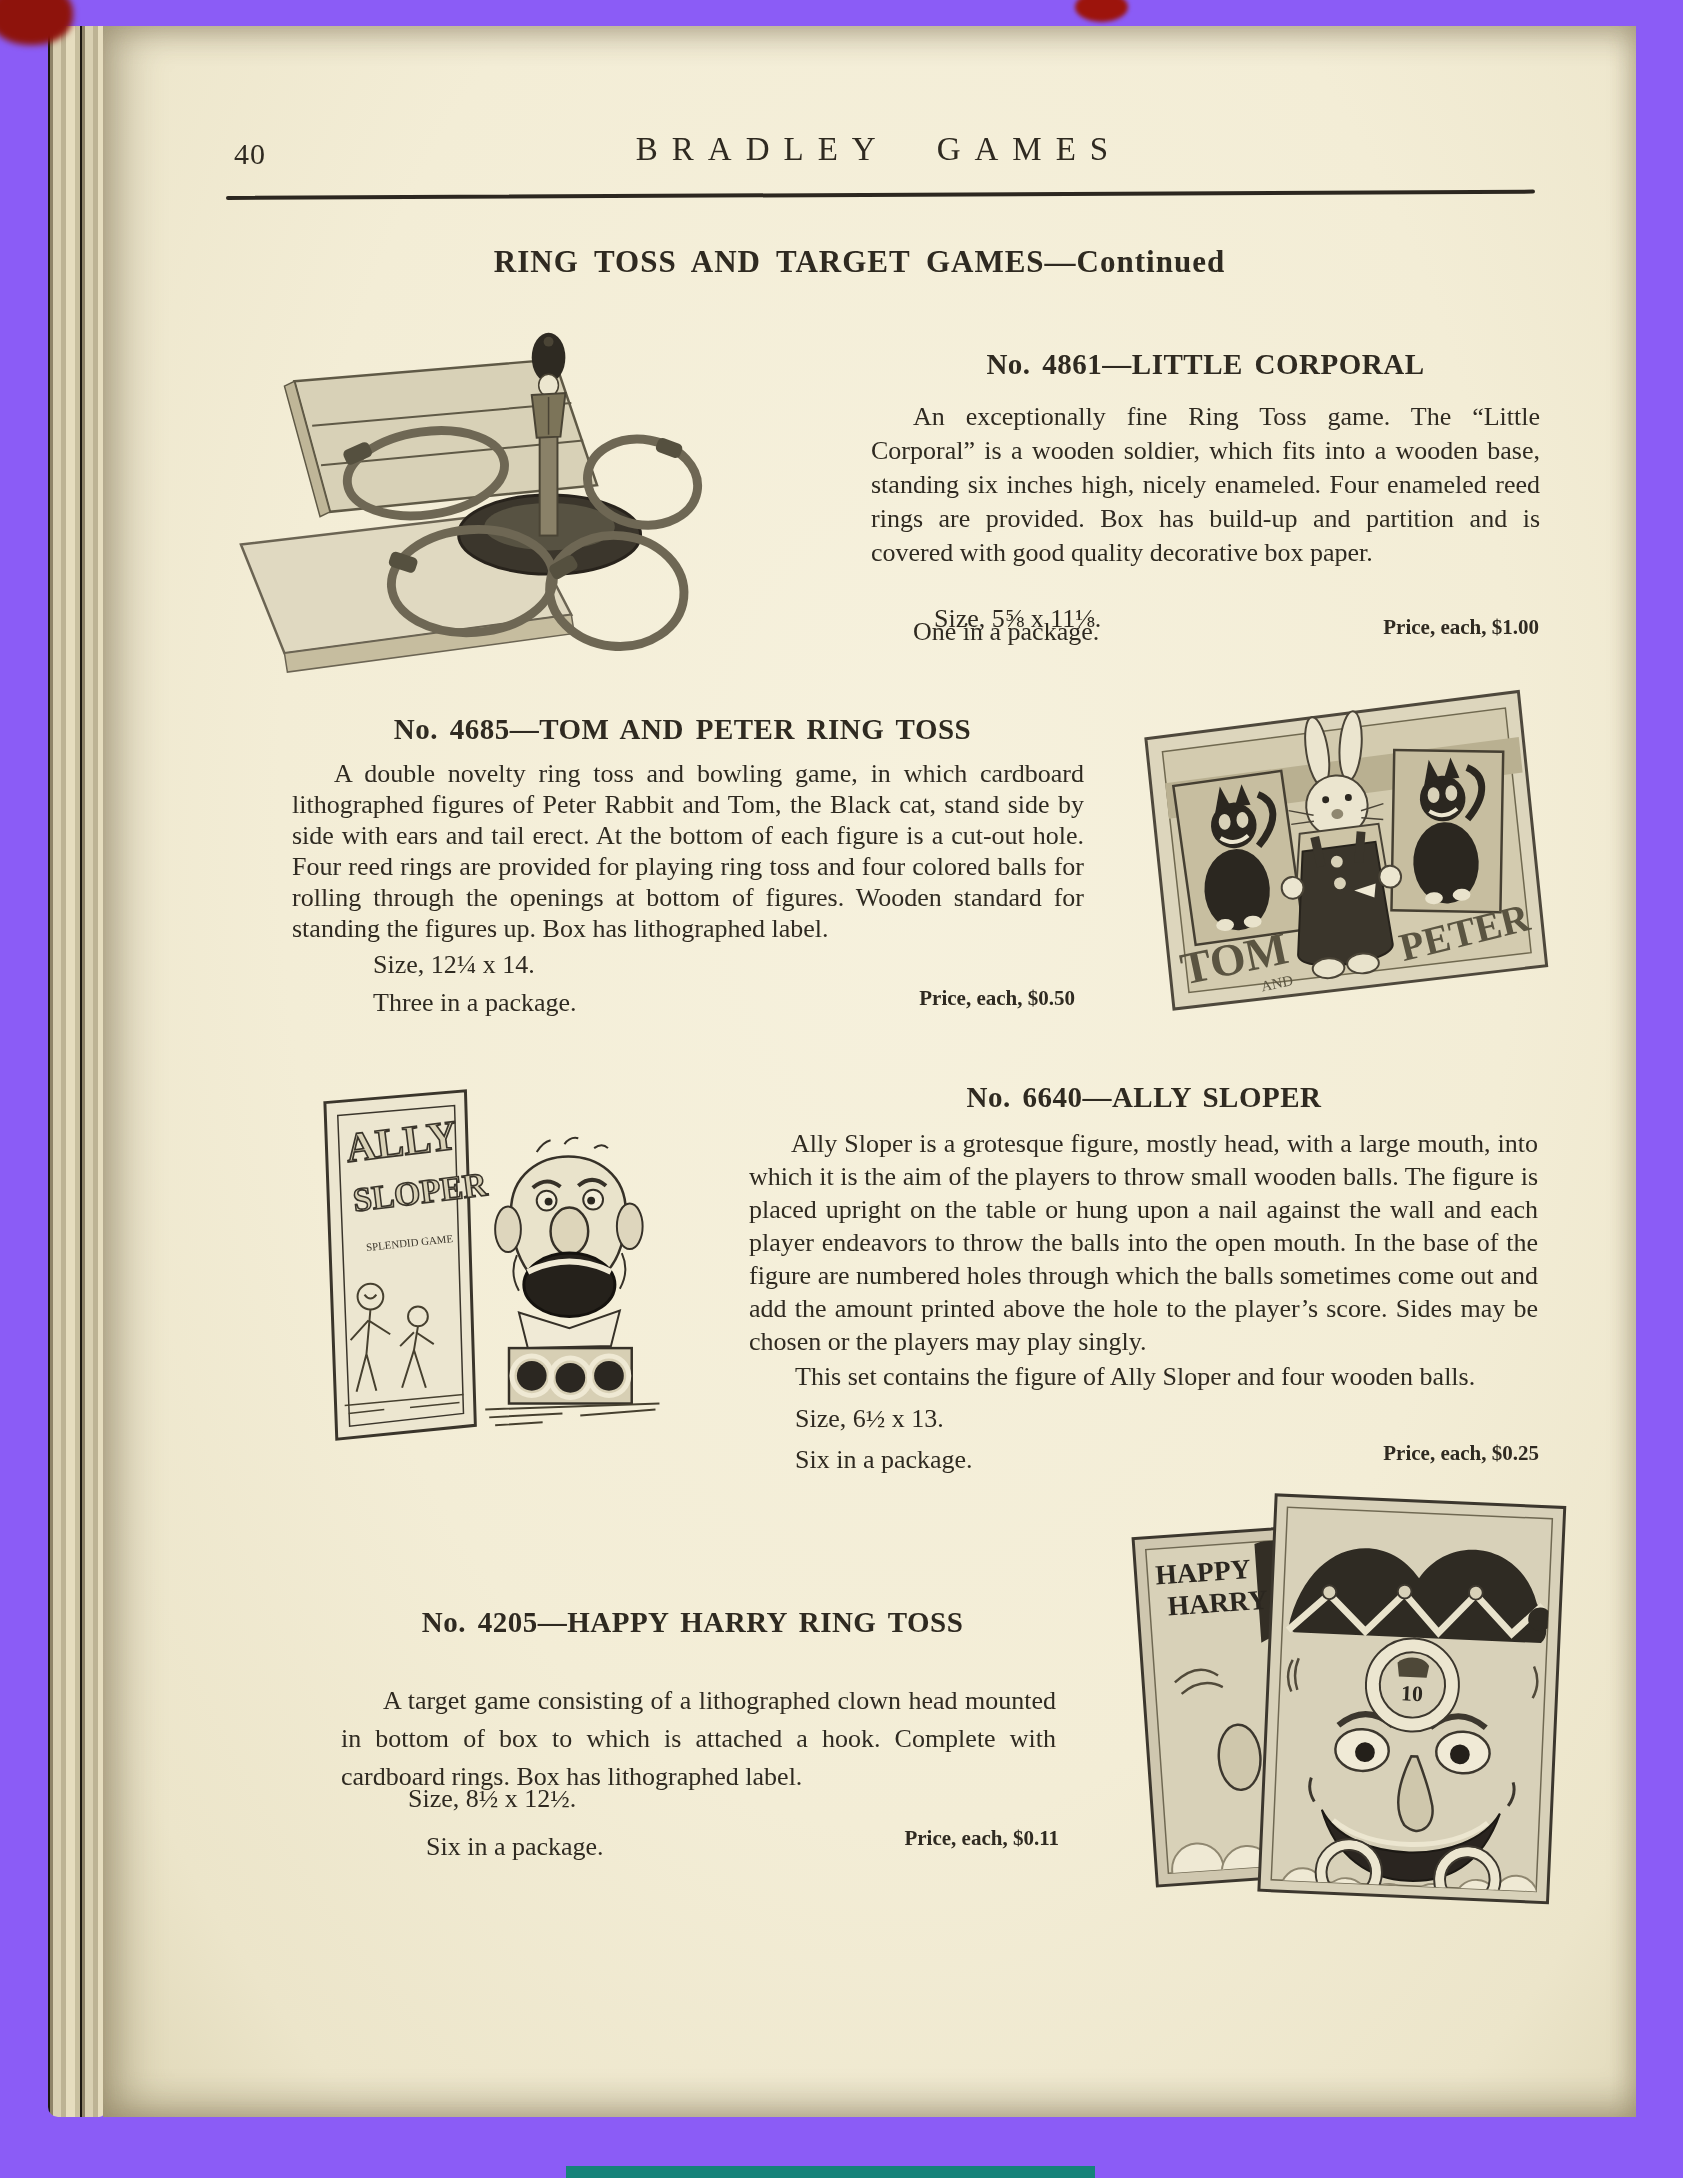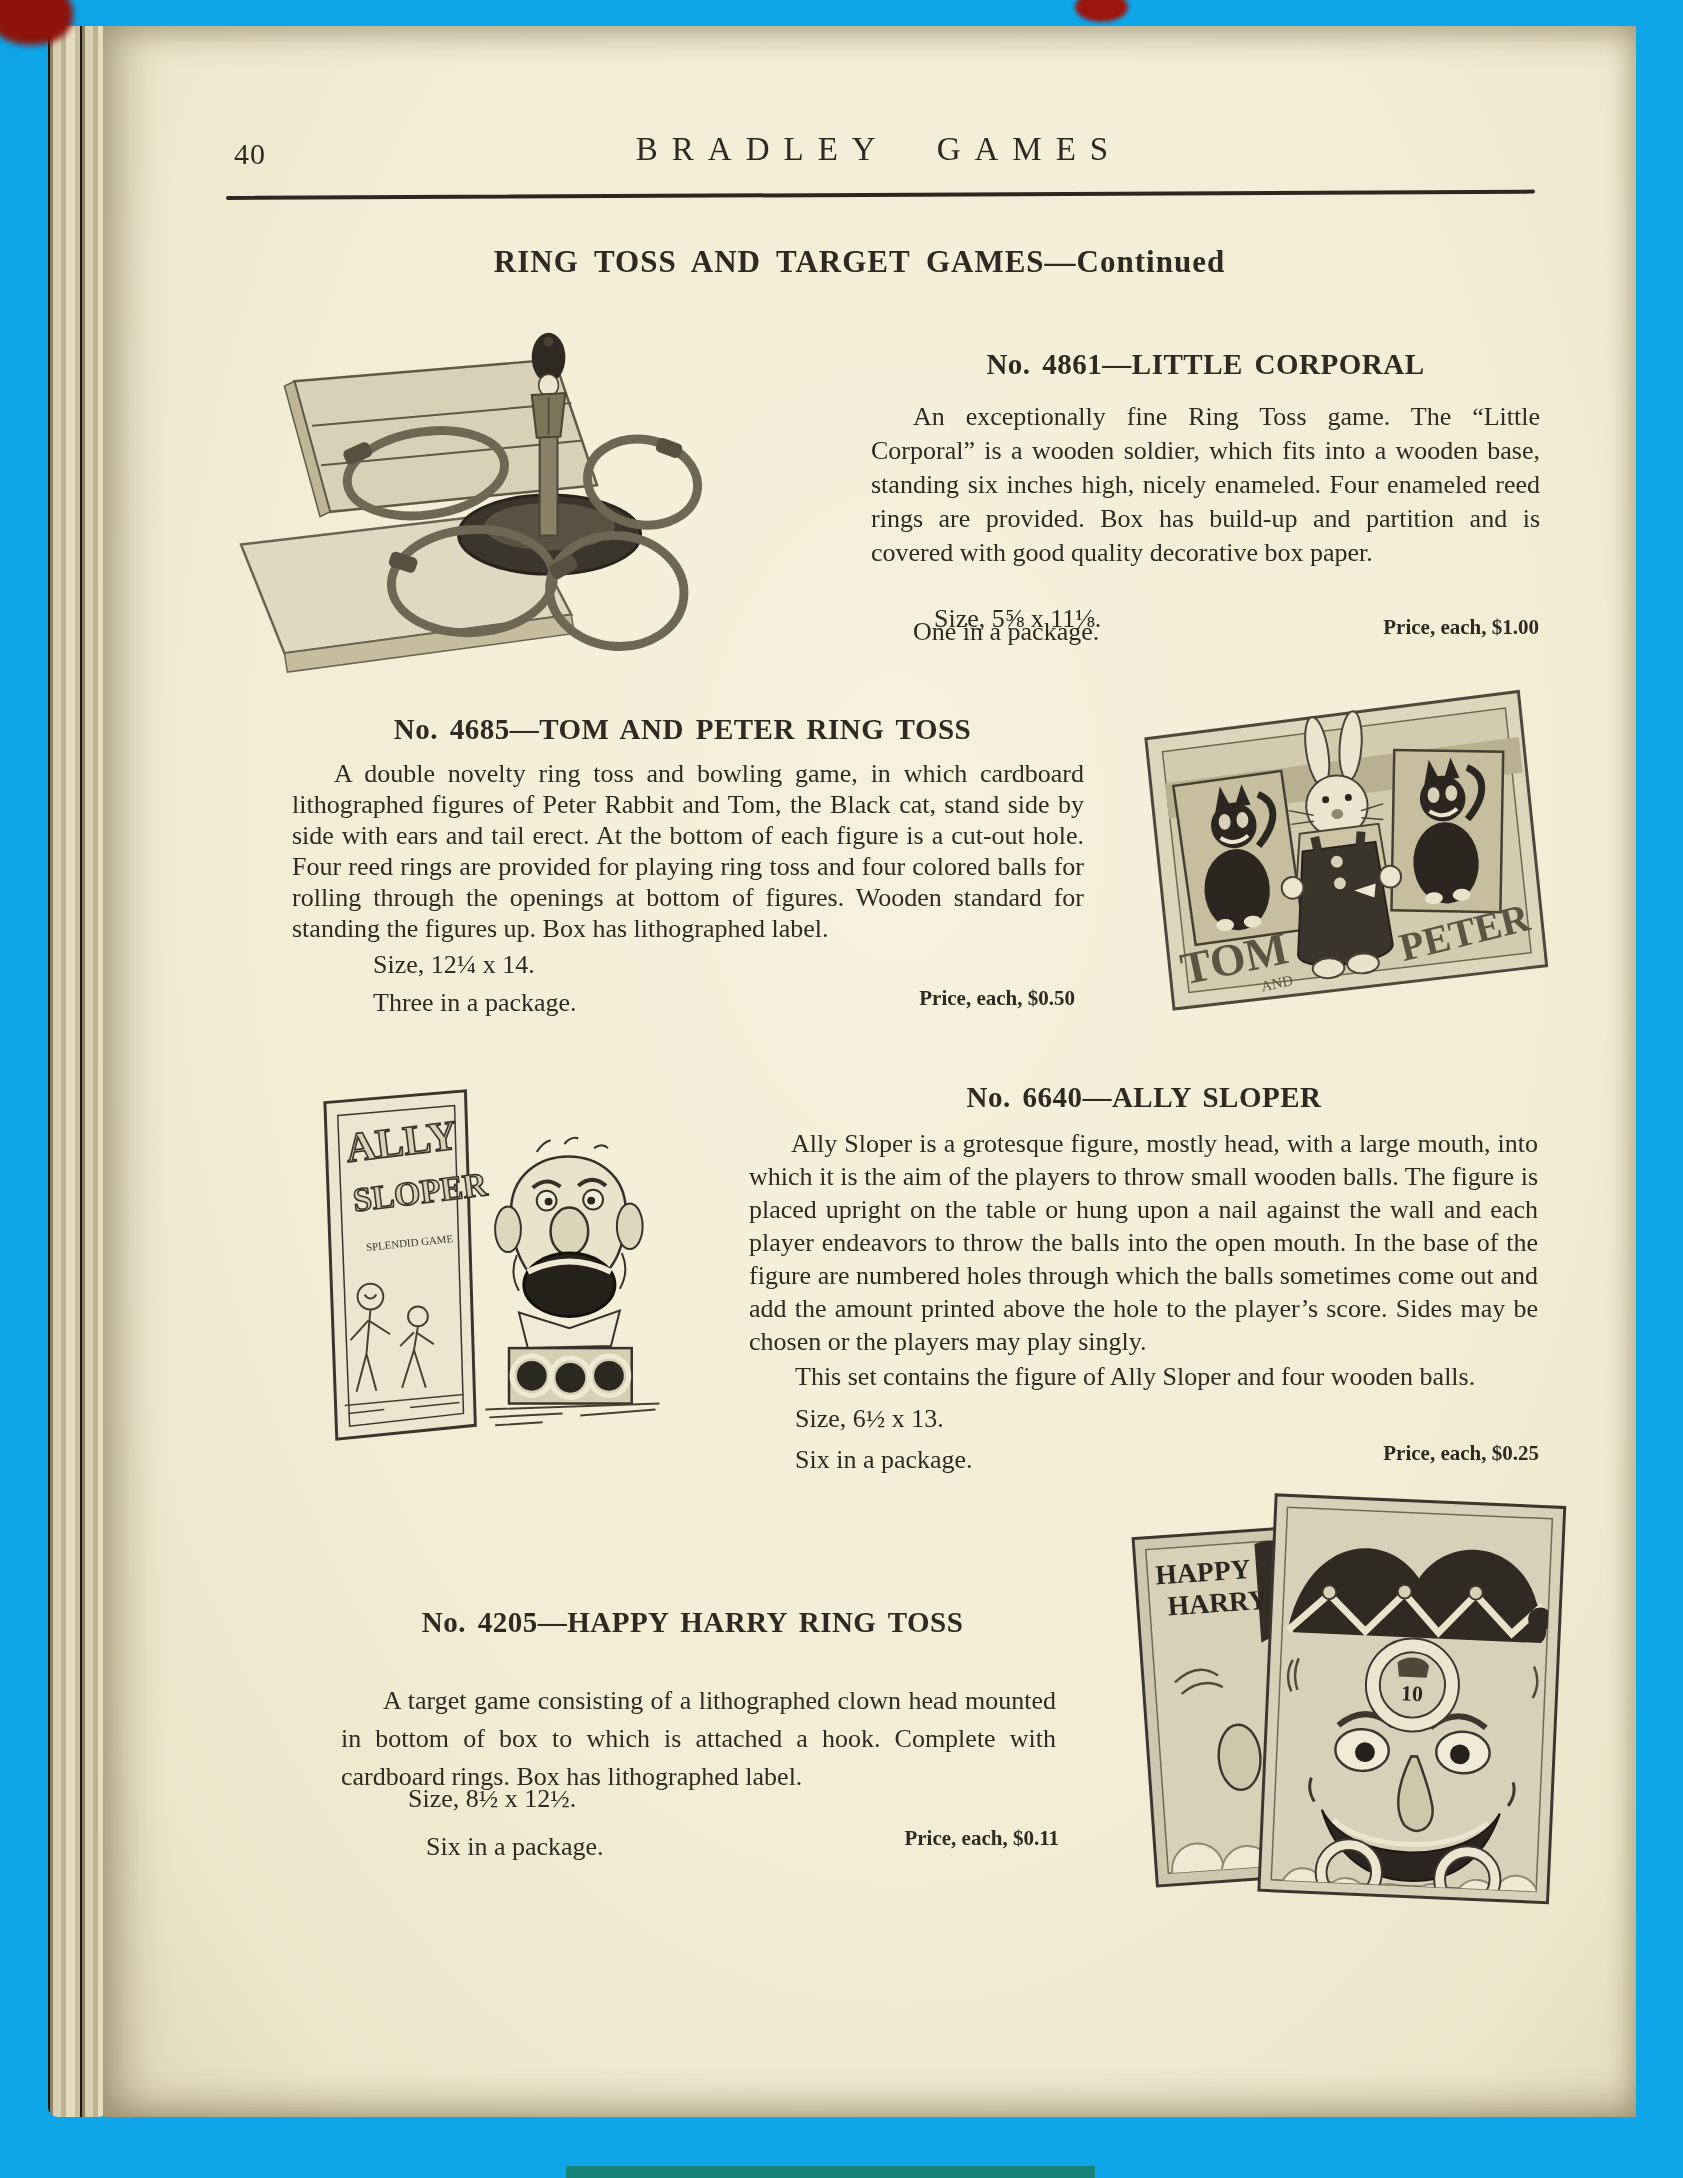--- a/index.html
+++ b/index.html
@@ -1,21 +1,21 @@
 <!DOCTYPE html>
 <html><head>
 <meta charset="utf-8">
 <style>
   html, body { margin:0; padding:0; background:#0e0c09; }
   body { width:1683px; height:2178px; position:relative;
          font-family:"Liberation Serif","DejaVu Serif",serif; color:#2f2a21; }
   .abs { position:absolute; }
 
   
-  .stage { position:absolute; inset:0; overflow:hidden; background:#0ea5e9; }
+  .stage { position:absolute; inset:0; overflow:hidden; background:#8b5cf6; }
   .page-stack { left:48px; top:26px; width:57px; height:2091px;
     background:repeating-linear-gradient(90deg,
       #1c1710 0 2px, #8f8468 2px 5px, #d9d0b2 5px 13px,
       #bdb394 13px 18px, #e6ddbf 18px 27px, #c8bf9f 27px 32px);
     border-radius:0 0 6px 10px; }
   .page { left:103px; top:26px; width:1533px; height:2091px;
     background:radial-gradient(ellipse at 52% 38%, #f6f1dd 0%, #f3edd6 55%, #ece5ca 85%, #ded6b6 100%);
     box-shadow:inset 26px 0 38px rgba(95,80,48,.28), inset 0 14px 24px rgba(95,80,48,.18),
                inset 0 -18px 30px rgba(95,80,48,.22), inset -10px 0 18px rgba(95,80,48,.12); }
   .stain-tl { left:-10px; top:-16px; width:83px; height:61px; background:#8e130c;

